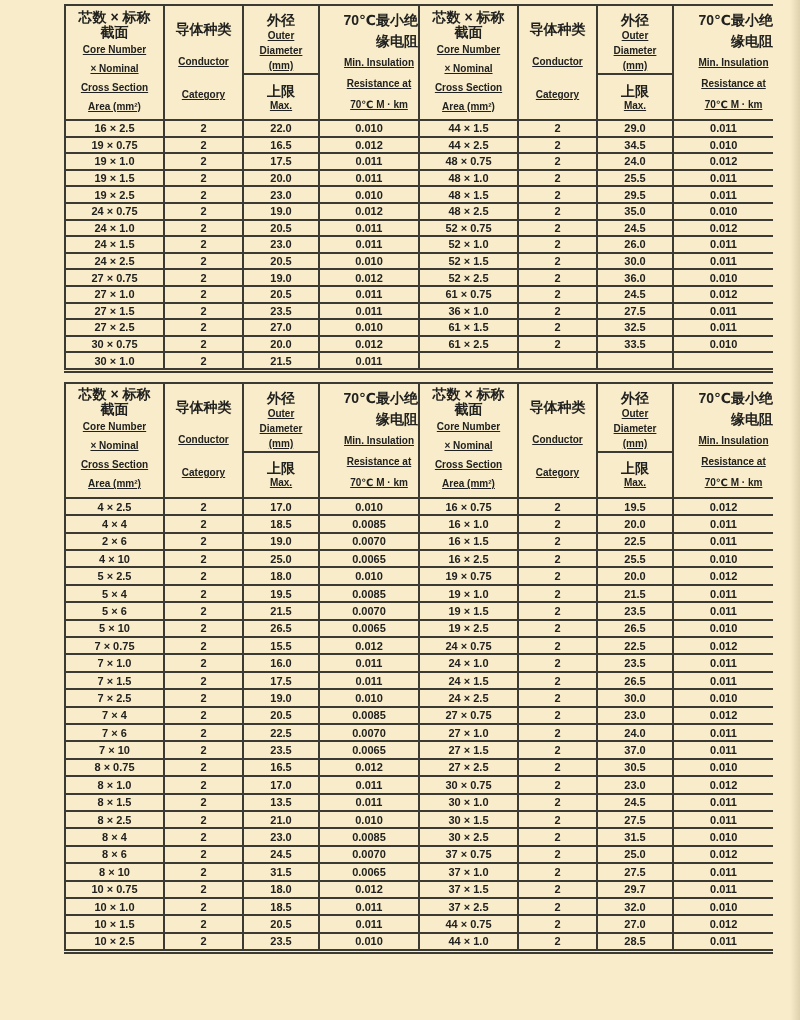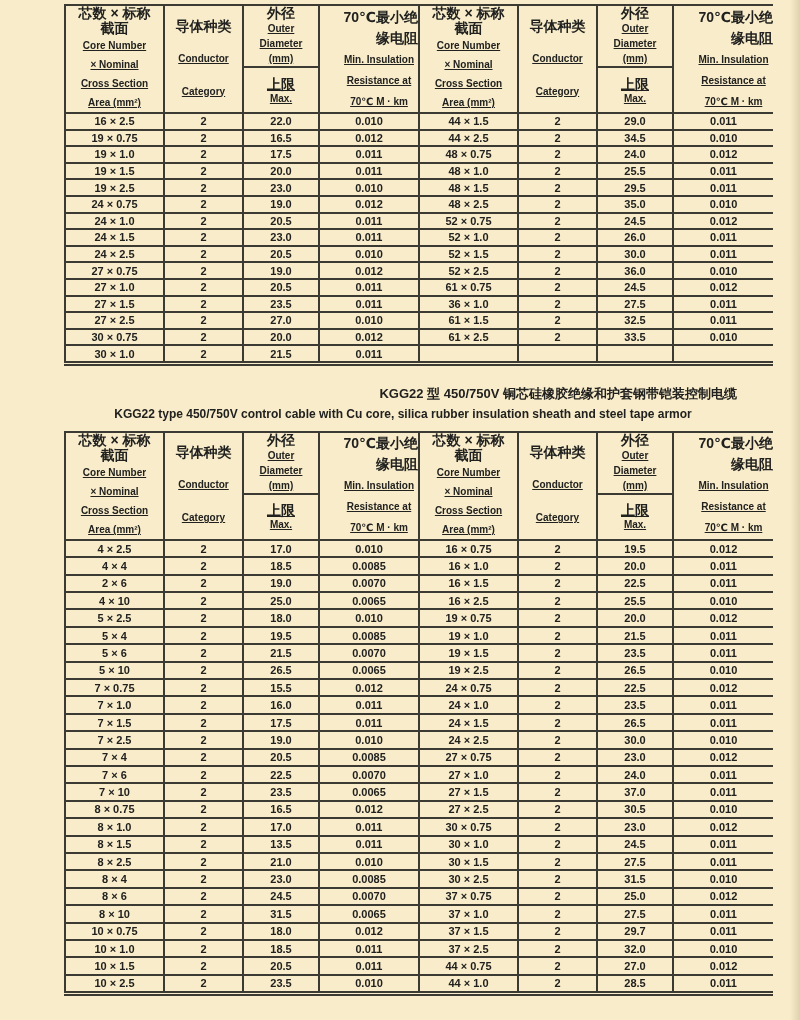--- a/index.html
+++ b/index.html
@@ -40,25 +40,25 @@
   .cable-table thead tr.h2{height:46px;}
   .cable-table td{font-size:11px;height:14.6px;white-space:nowrap;}
   .t2 td{height:15.4px;}
 
   th .zh{font-size:14px;line-height:16px;font-weight:bold;}
   th .en{font-size:10px;line-height:18px;font-weight:bold;text-decoration:underline;}
   th.core .zh{line-height:15px;}
   th.core .en{line-height:19px;}
   th.cond .zh{line-height:19px;}
   th.cond .en{line-height:20px;margin-top:13px;}
-  th.diam .zh{line-height:15px;}
+  th.diam .zh{line-height:15px;margin-top:7px;}
   th.diam .en{line-height:15px;}
   th.res .zh{line-height:21px;text-align:right;}
   th.res .en{line-height:21px;margin-left:20px;}
-  th.limit .zh{line-height:16px;text-decoration:underline;}
+  th.limit .zh{line-height:16px;}
   th.limit .en{line-height:13px;}
 
   .title-block{margin-top:19px;width:708px;}
   .title-zh{
     font-size:13px;font-weight:bold;white-space:nowrap;
     text-align:right;padding-right:35px;line-height:17px;
   }
   .title-en{
     font-size:12px;font-weight:bold;white-space:nowrap;
     text-align:center;padding-right:30px;line-height:16px;margin-top:4px;
@@ -294,24 +294,20 @@
           <td>21.5</td>
           <td>0.011</td>
           <td></td>
           <td></td>
           <td></td>
           <td></td>
         </tr>
       </tbody>
   </table>
 
-  <div class="title-block">
-    <div class="title-zh">KGG22 型 450/750V 铜芯硅橡胶绝缘和护套钢带铠装控制电缆</div>
-    <div class="title-en">KGG22 type 450/750V control cable with Cu core, silica rubber insulation sheath and steel tape armor</div>
-  </div>
 
   <table class="cable-table t2">
     <colgroup>
       <col style="width:99px">
         <col style="width:79px">
         <col style="width:76px">
         <col style="width:100px">
       <col style="width:99px">
         <col style="width:79px">
         <col style="width:76px">

